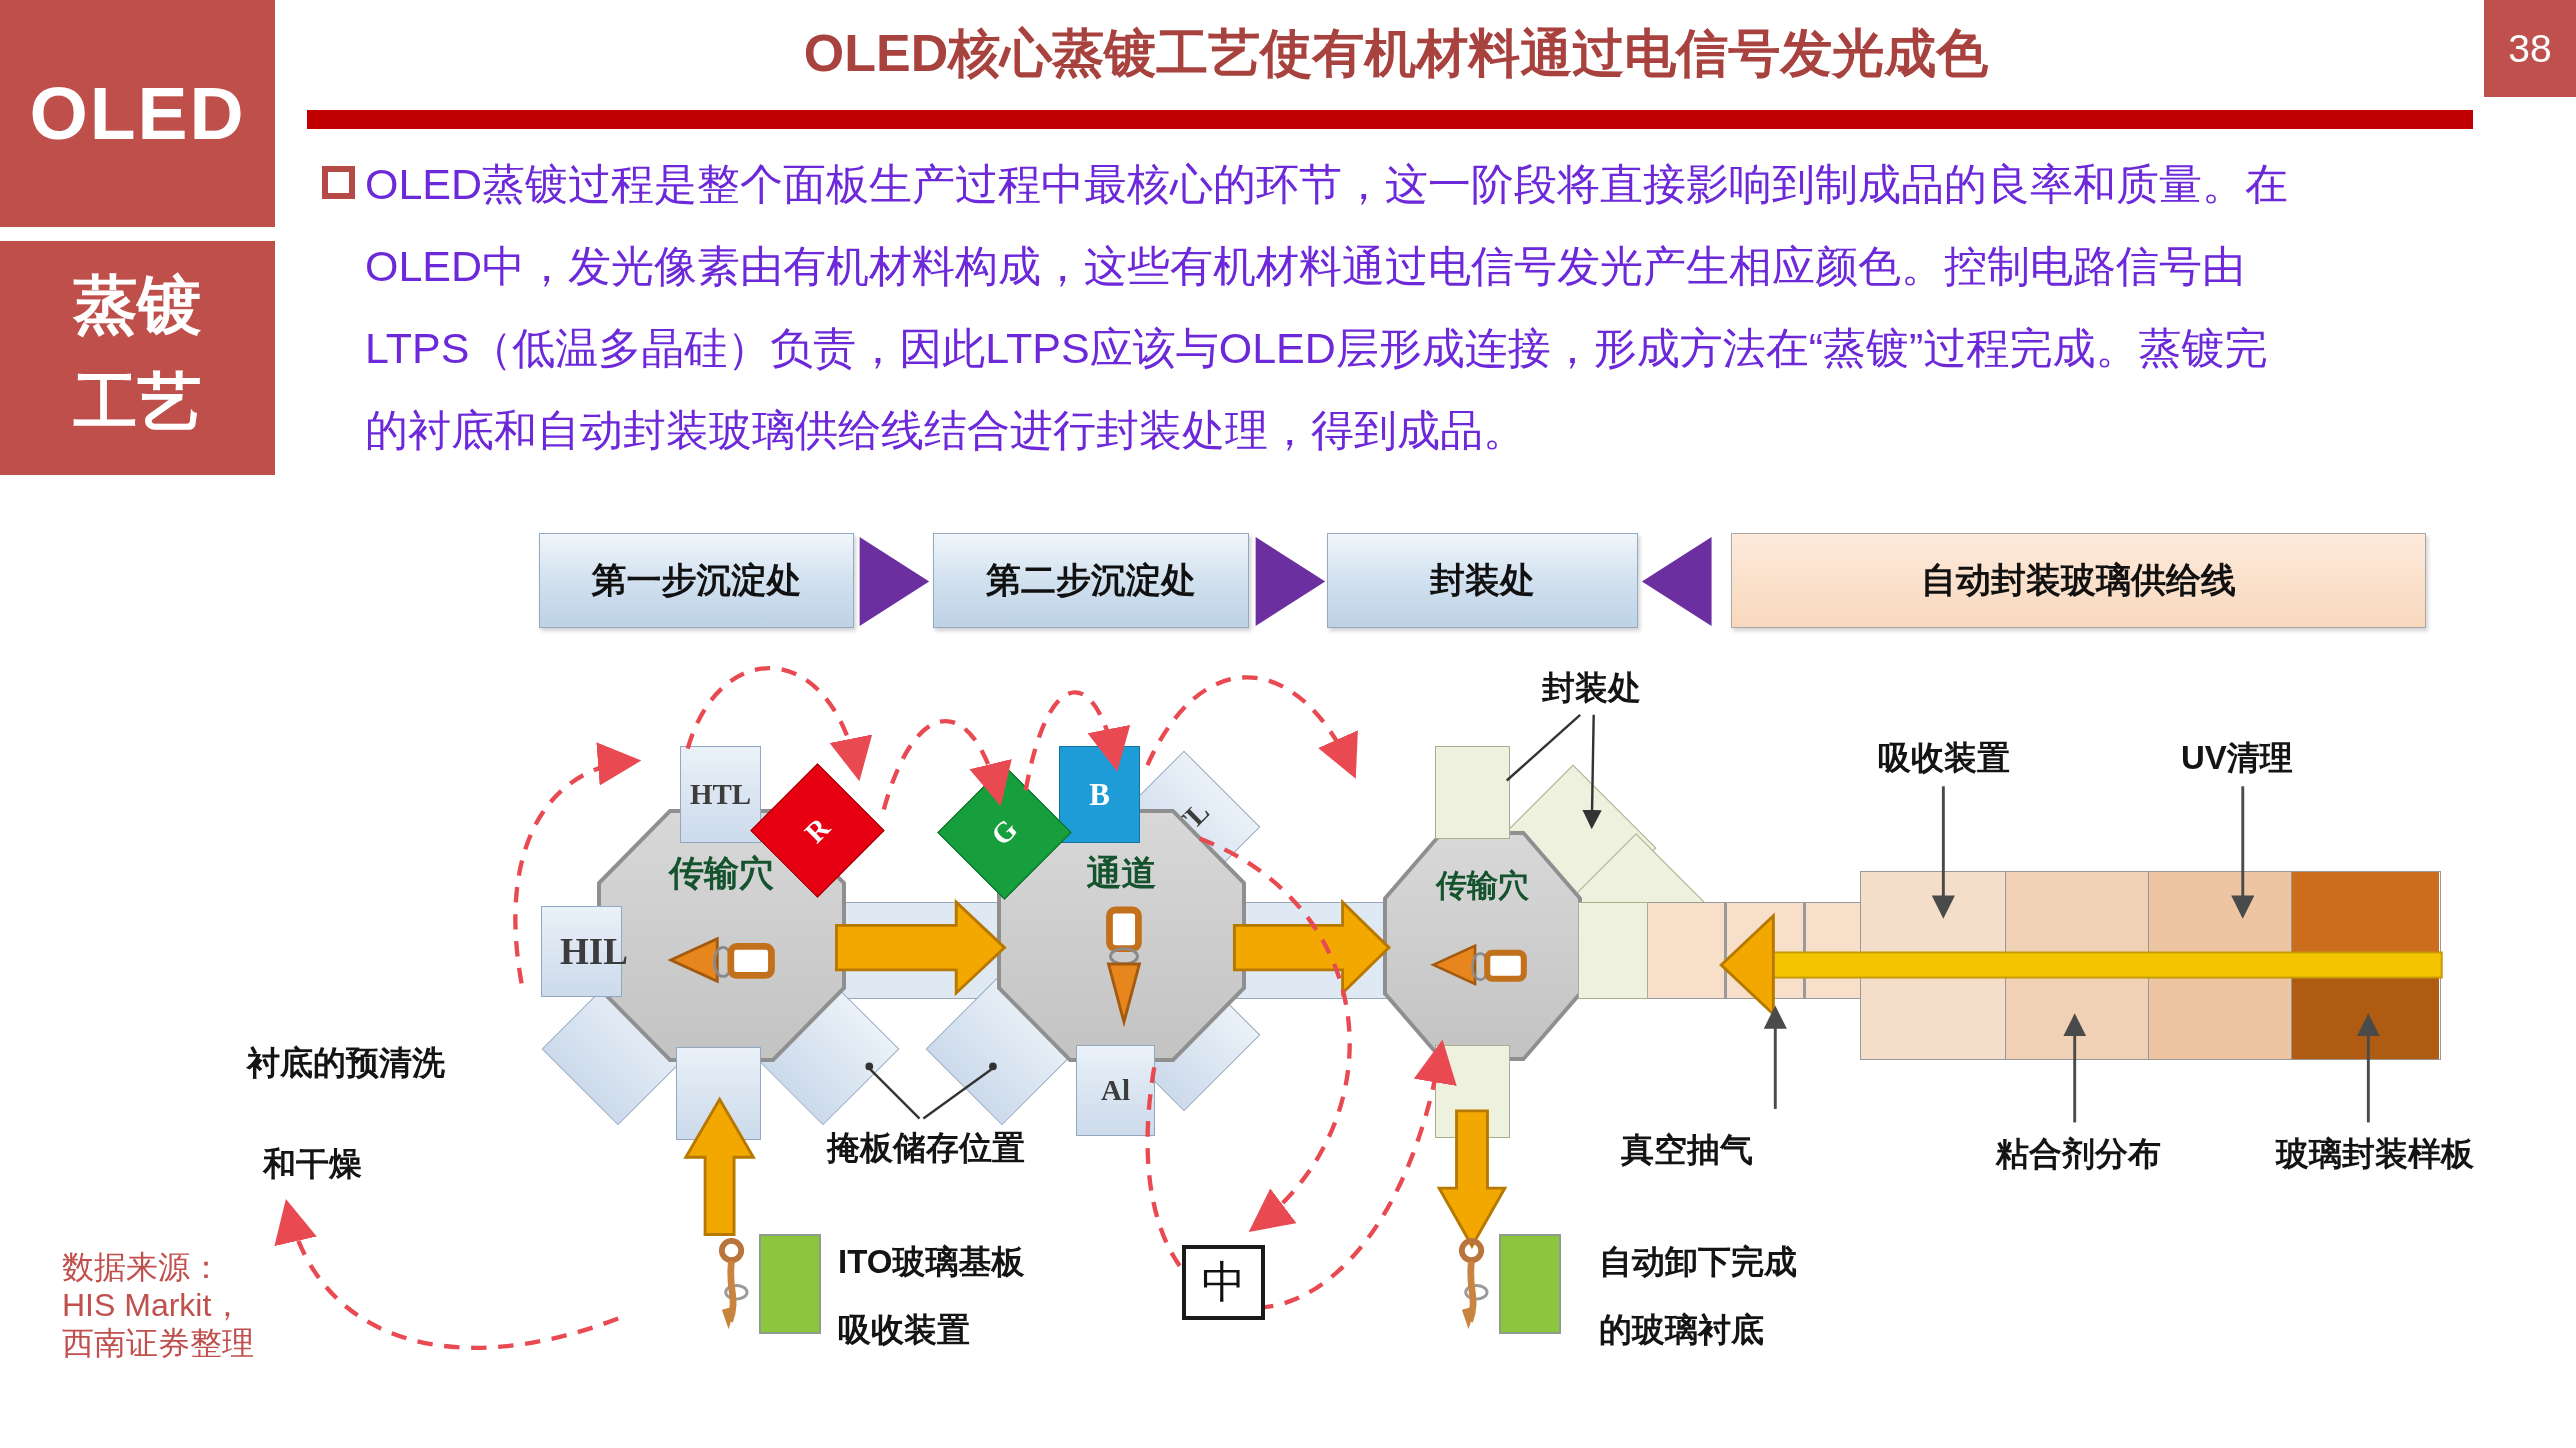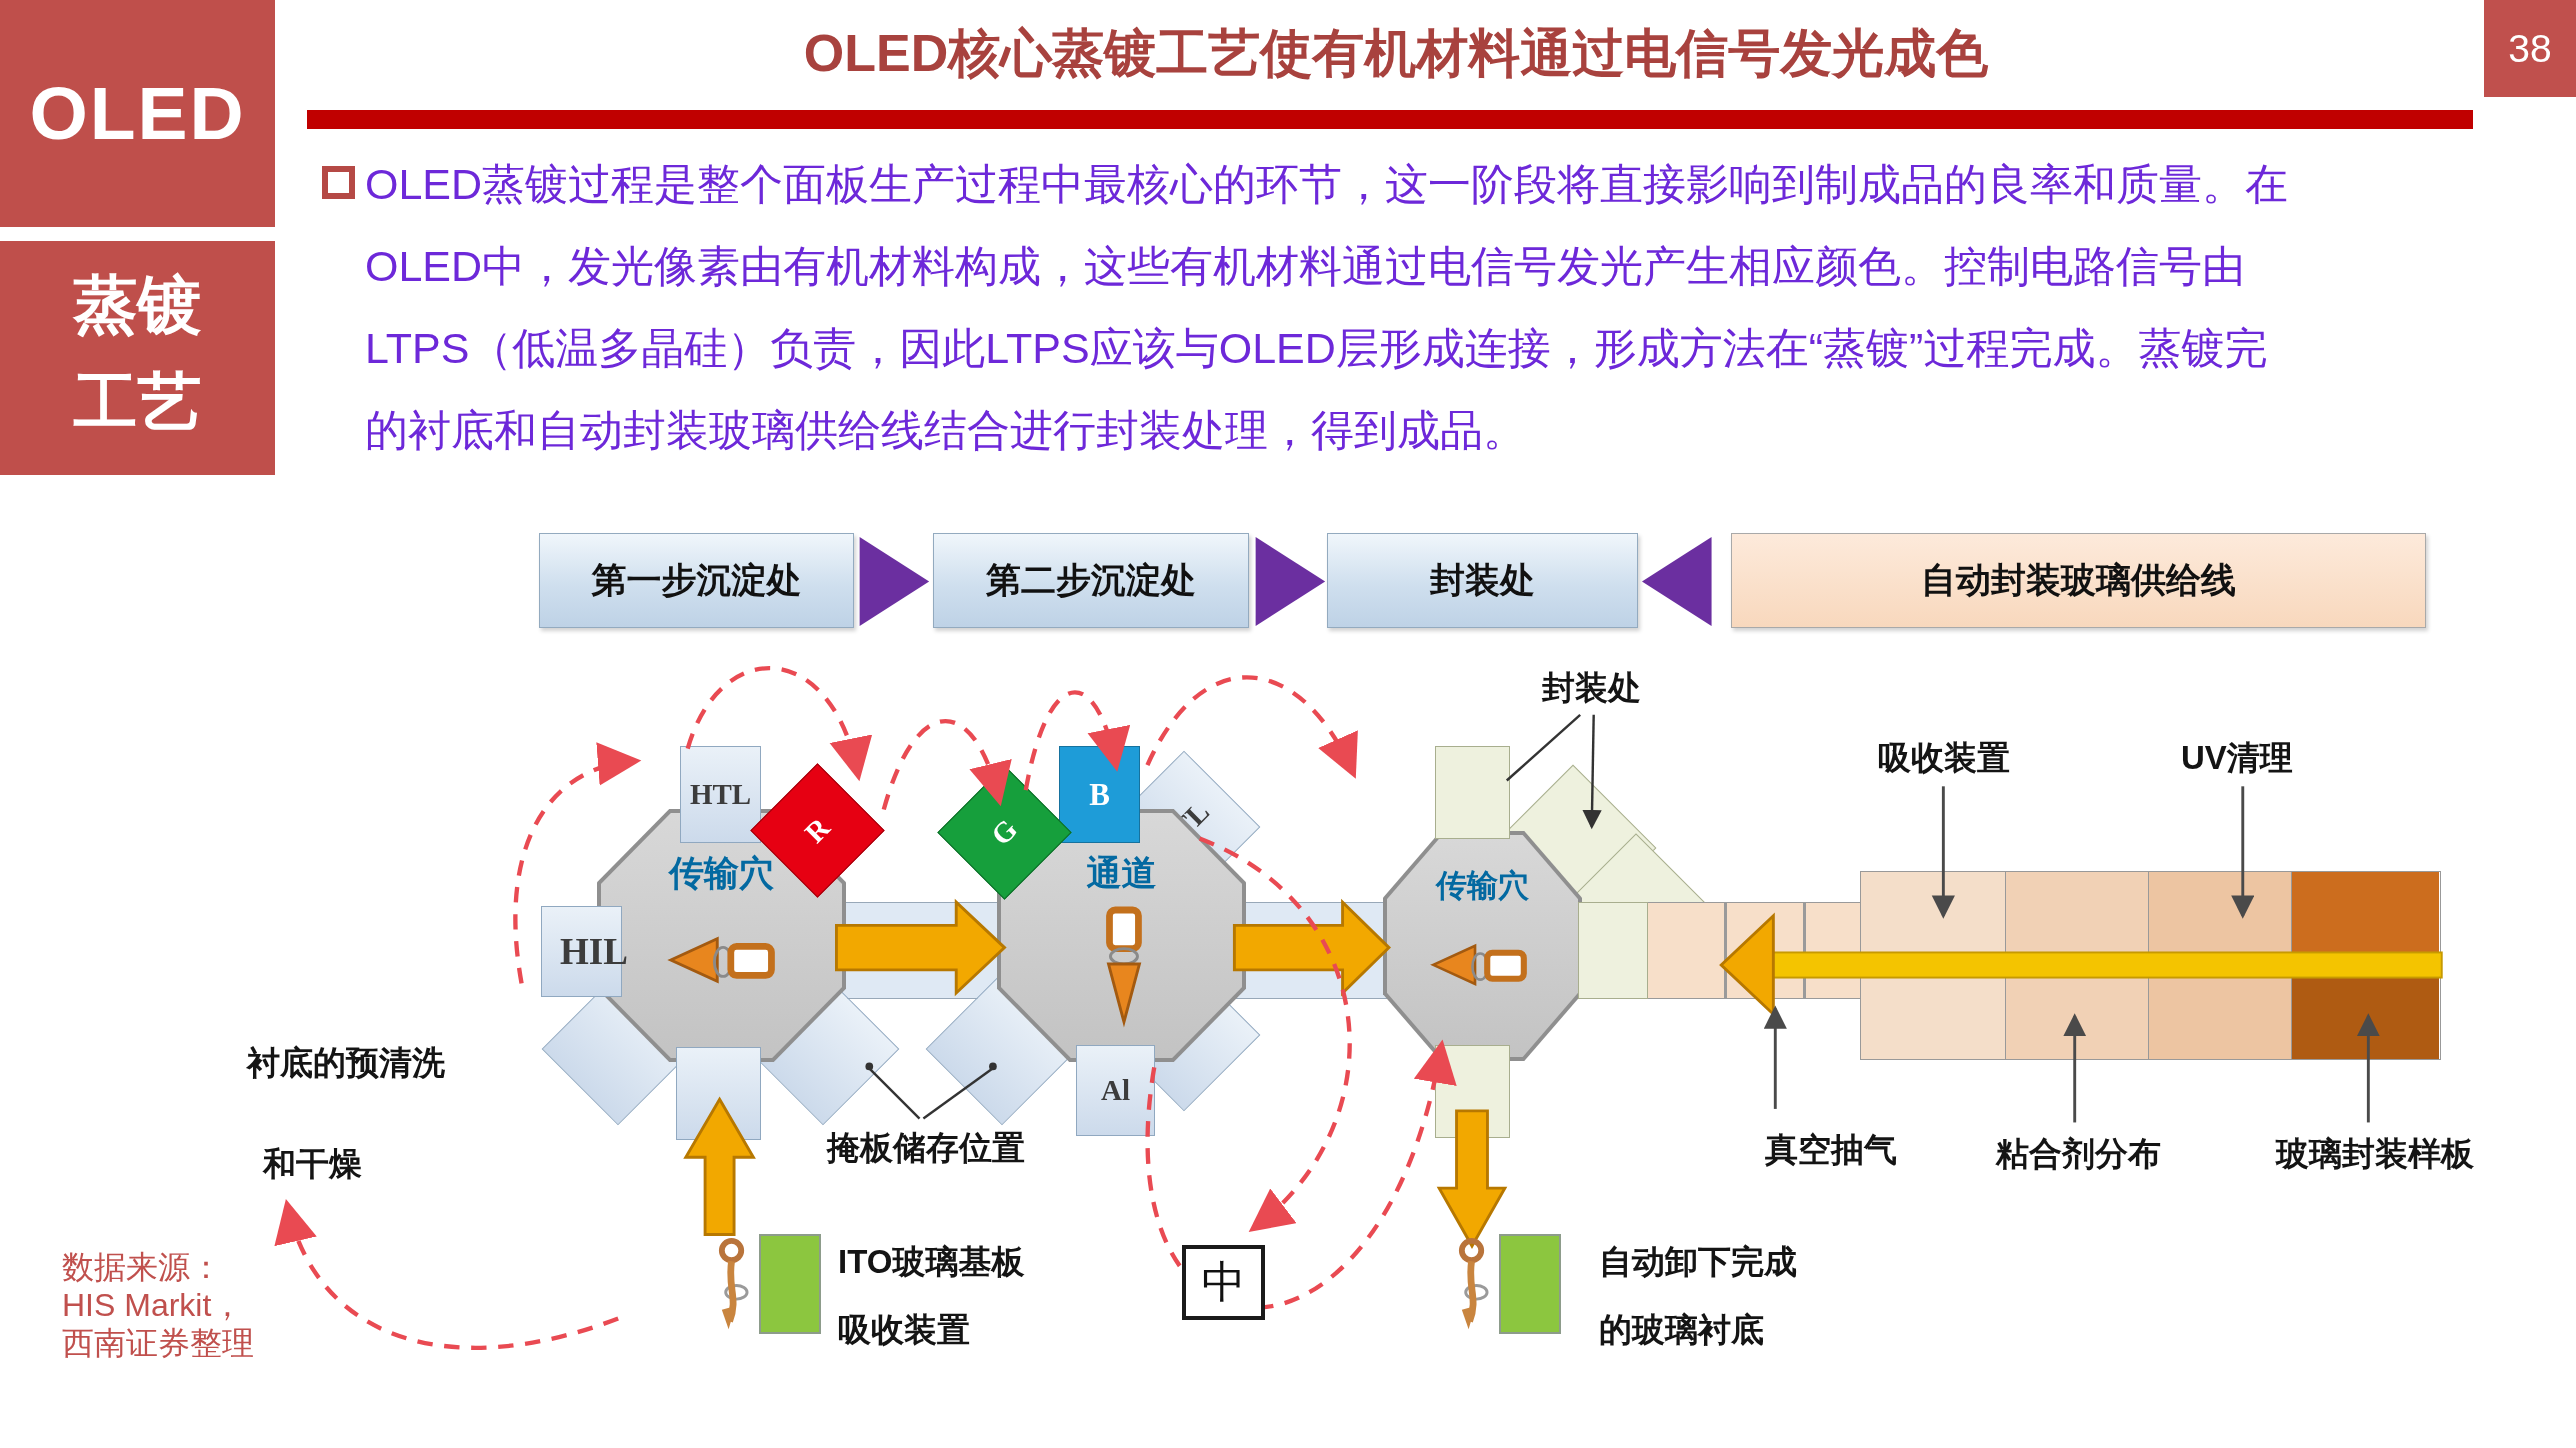--- a/index.html
+++ b/index.html
@@ -26,21 +26,21 @@
   
   .fbox{top:533px;height:95px;background:linear-gradient(180deg,#f0f6fb 0%,#cfdfee 55%,#bed2e6 100%);
     border:1.9px solid #93aabf;box-sizing:border-box;display:flex;align-items:center;justify-content:center;
     font-size:35px;font-weight:600;color:#111;box-shadow:1.9px 2.9px 3.9px rgba(0,0,0,.18);}
   .peach{background:linear-gradient(180deg,#fdeadb 0%,#f8d8bd 100%);border:1.9px solid #a9a9a9;}
 
   
   .oct{clip-path:polygon(29% 0,71% 0,100% 29%,100% 71%,71% 100%,29% 100%,0 71%,0 29%);}
   .octo{background:#8f8f8f;z-index:2;}
   .octi{position:absolute;left:3.9px;top:3.9px;right:3.9px;bottom:3.9px;background:linear-gradient(180deg,#d8d8d8,#c3c3c3);}
-  .chlabel{position:absolute;width:100%;text-align:center;font-size:35px;font-weight:bold;color:#0369a1;z-index:6;}
+  .chlabel{position:absolute;width:100%;text-align:center;font-size:35px;font-weight:bold;color:#14532d;z-index:6;}
   .lb{background:linear-gradient(180deg,#eaf1f8,#ccdaeb);border:1.9px solid #90a8c0;box-sizing:border-box;
       display:flex;align-items:center;justify-content:center;z-index:3;}
   .pg{background:#eef1de;border:1.9px solid #a8ae8e;box-sizing:border-box;z-index:3;}
   .dia{display:flex;align-items:center;justify-content:center;transform:rotate(45deg);box-sizing:border-box;}
   .z1{z-index:1}.z4{z-index:4}
   .serif{font-family:"Liberation Serif","DejaVu Serif",serif;font-weight:bold;color:#3c3c3c;}
   .tilt{display:block;transform:rotate(-90deg);}
   .band{background:#dfe9f4;border:1.9px solid #98a8b8;box-sizing:border-box;z-index:1;}
   .lbl{font-size:33px;font-weight:600;color:#141414;white-space:nowrap;z-index:6;}
   .conv{background:#f7dfc9;border:1.9px solid #9a9a9a;box-sizing:border-box;z-index:1;}
@@ -243,21 +243,21 @@
   </svg>
 
   <div class="abs lbl" style="left:1542px;top:666px;">封装处</div>
   <div class="abs lbl" style="left:247px;top:1041px;">衬底的预清洗</div>
   <div class="abs lbl" style="left:263px;top:1113px;margin-top:29px;">和干燥</div>
   <div class="abs lbl" style="left:827px;top:1126px;">掩板储存位置</div>
   <div class="abs lbl" style="left:838px;top:1240px;">ITO玻璃基板</div>
   <div class="abs lbl" style="left:838px;top:1308px;">吸收装置</div>
   <div class="abs lbl" style="left:1599px;top:1240px;">自动卸下完成</div>
   <div class="abs lbl" style="left:1599px;top:1308px;">的玻璃衬底</div>
-  <div class="abs lbl" style="left:1765px;top:1128px;">真空抽气</div>
+  <div class="abs lbl" style="left:1621px;top:1128px;">真空抽气</div>
   <div class="abs lbl" style="left:1878px;top:736px;">吸收装置</div>
   <div class="abs lbl" style="left:2181px;top:736px;">UV清理</div>
   <div class="abs lbl" style="left:1996px;top:1132px;">粘合剂分布</div>
   <div class="abs lbl" style="left:2276px;top:1132px;">玻璃封装样板</div>
 
   <div class="abs footer">
     <div>数据来源：</div>
     <div>HIS Markit，</div>
     <div>西南证券整理</div>
   </div>

